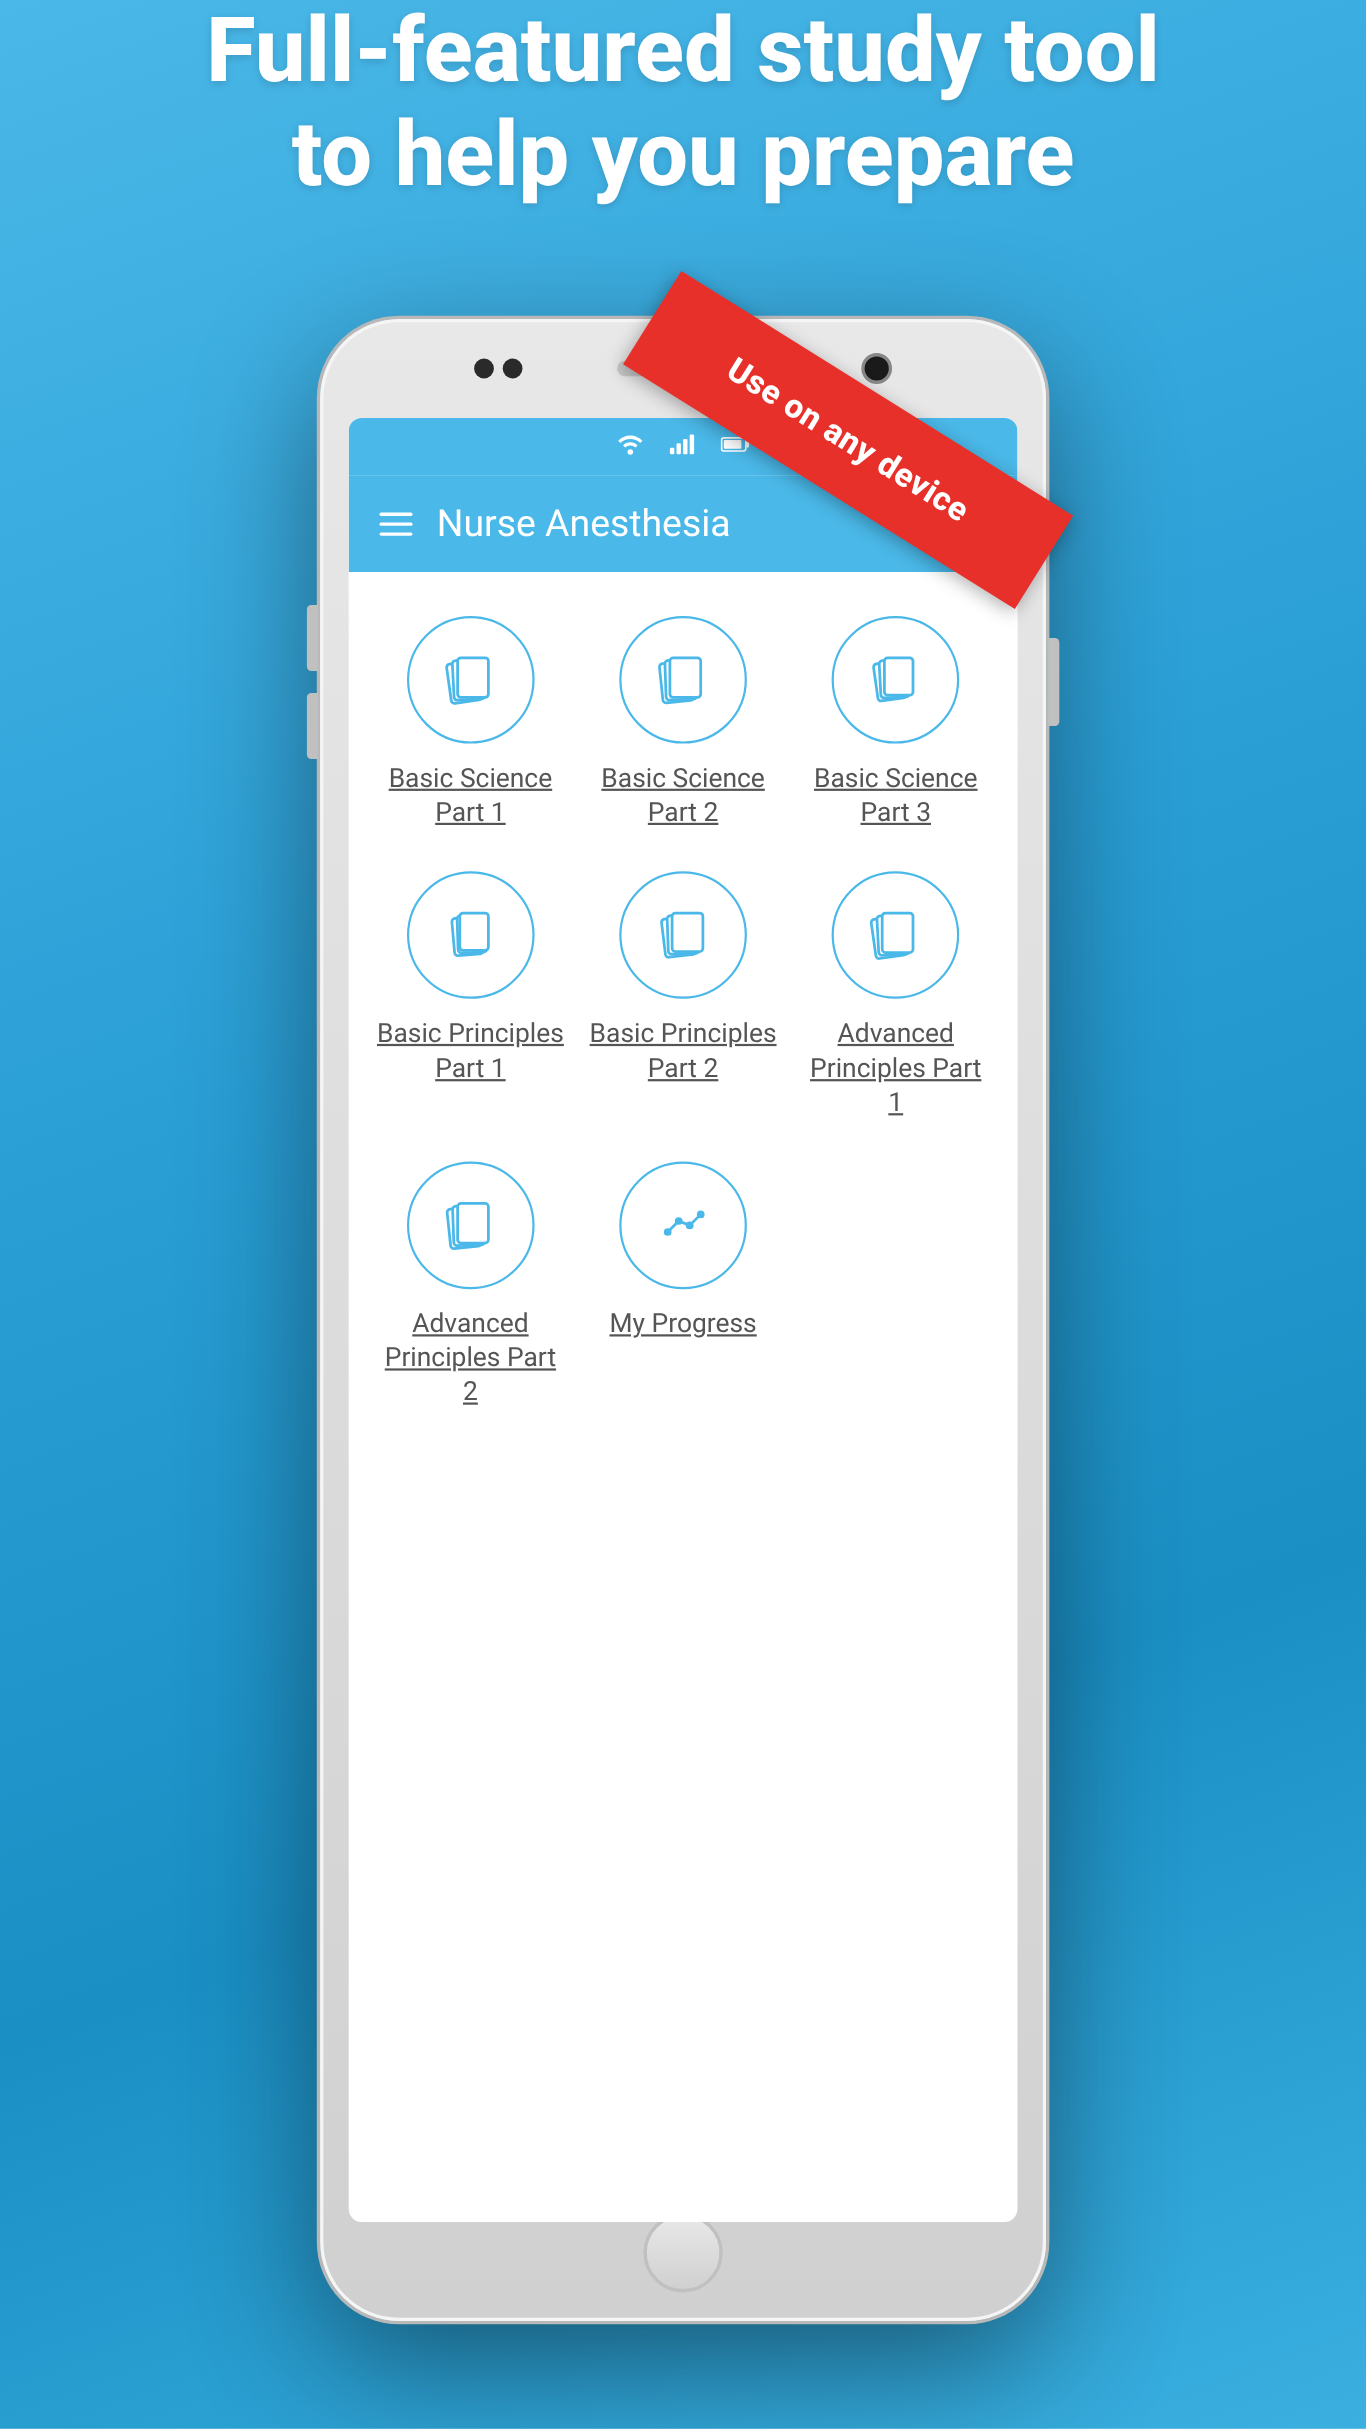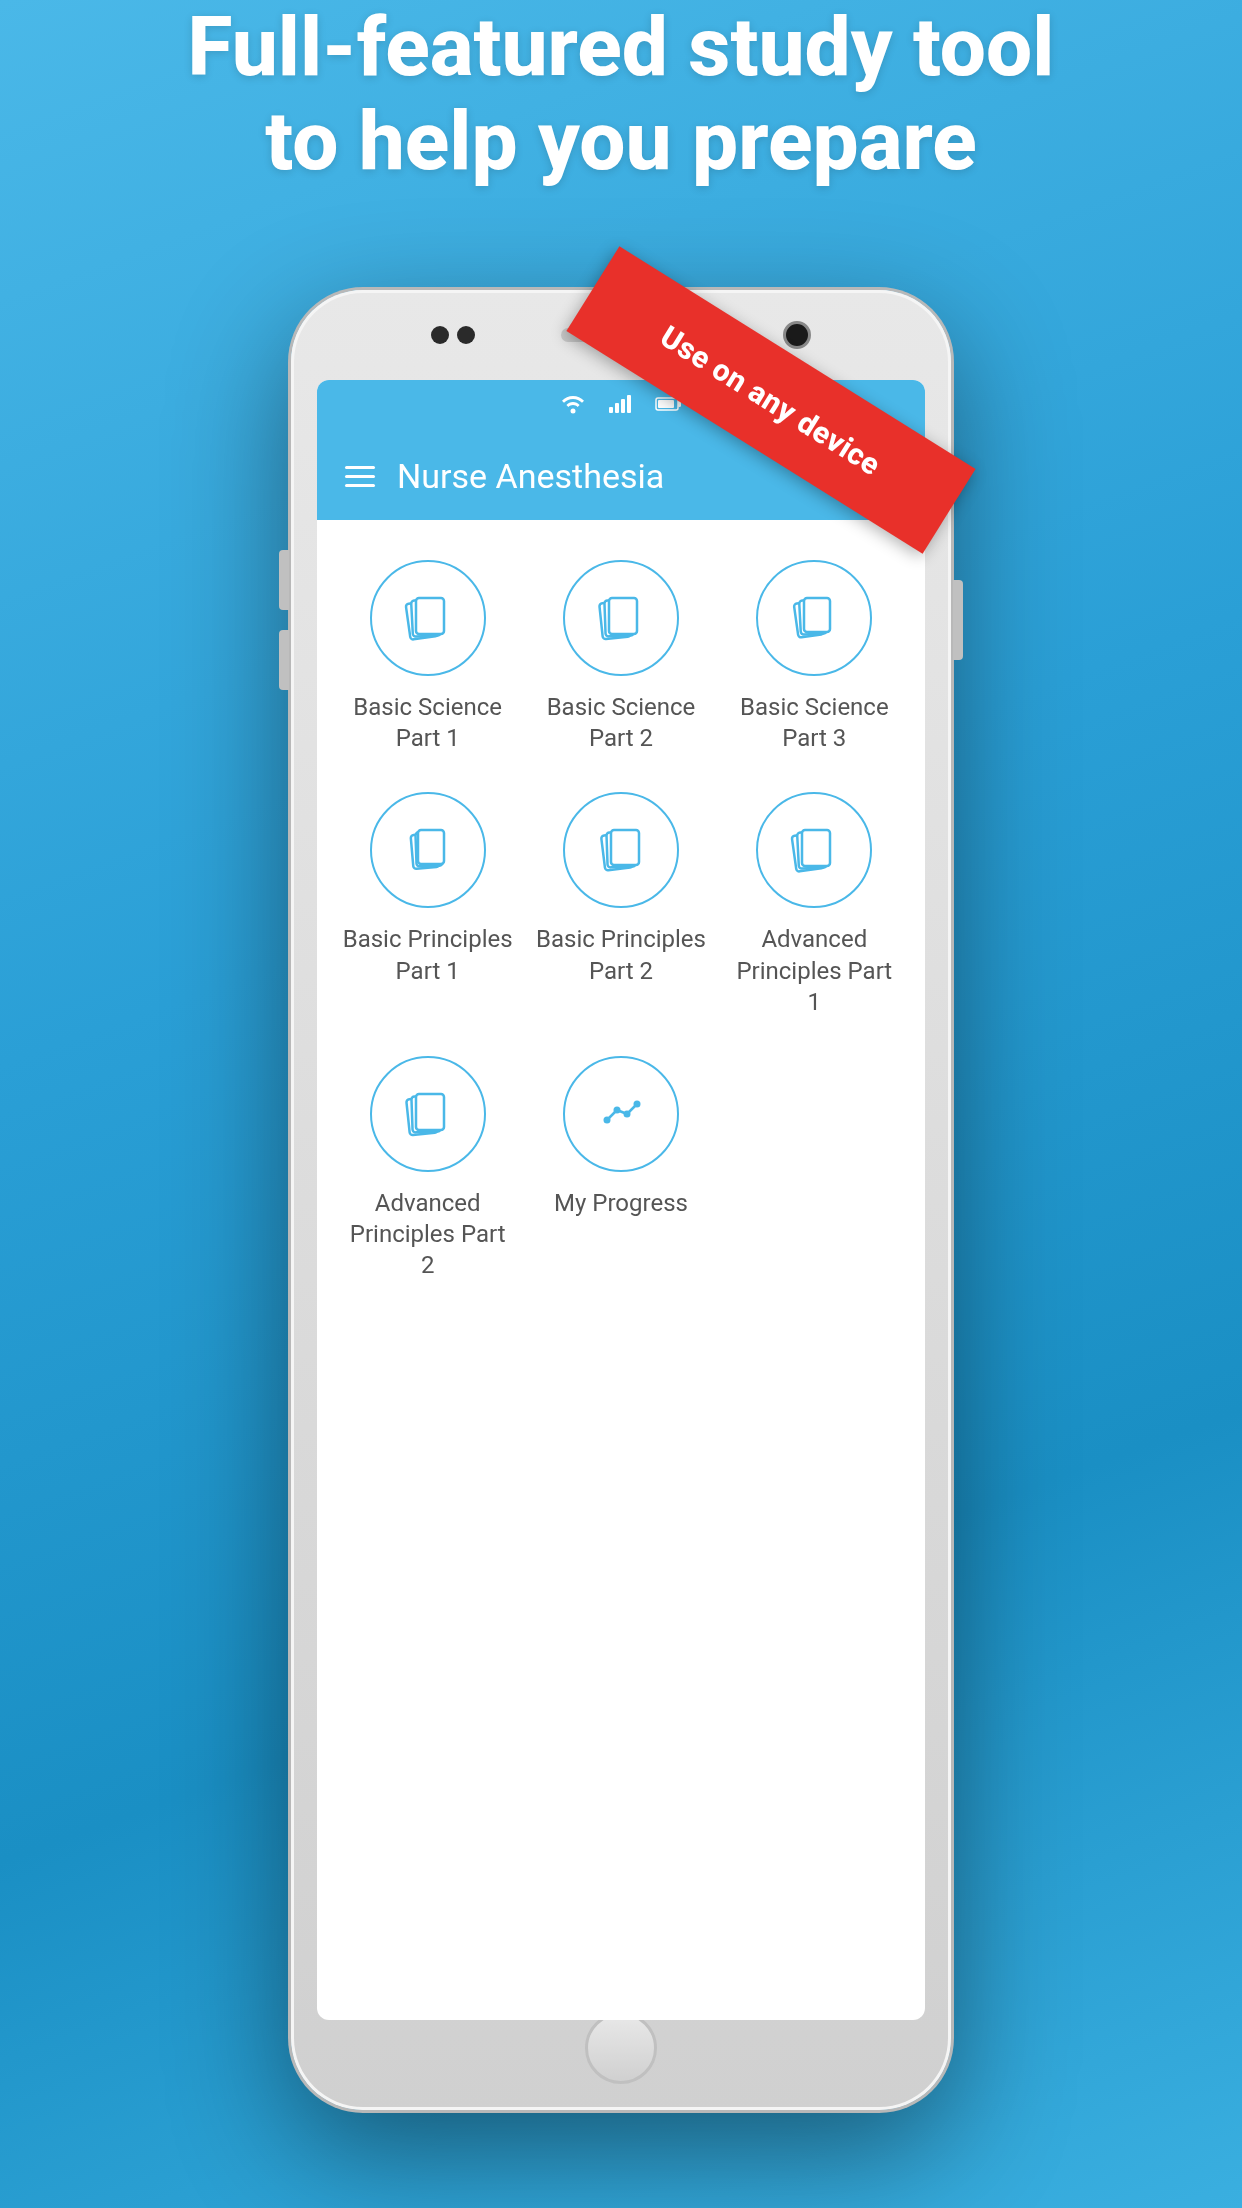--- a/index.html
+++ b/index.html
@@ -152,20 +152,21 @@
       width: 56px;
       height: 56px;
     }
 
     .item-label {
       font-size: 24px;
       color: #555;
       text-align: center;
       line-height: 1.3;
       font-weight: 400;
+      text-decoration: underline;
     }
 
     
     .phone-top-speaker {
       position: absolute;
       top: 38px;
       left: 50%;
       transform: translateX(-50%);
       width: 120px;
       height: 14px;

